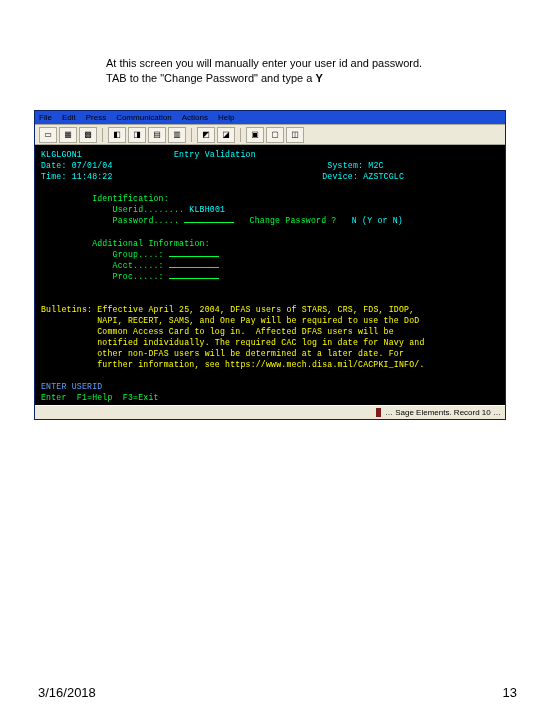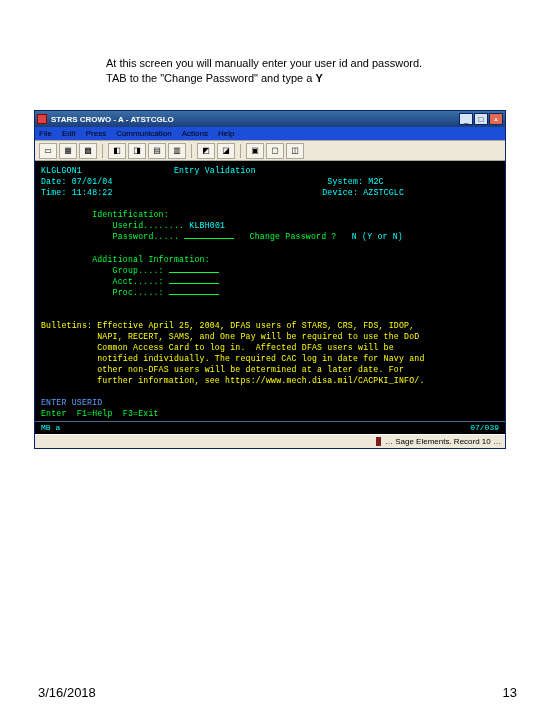--- a/index.html
+++ b/index.html
@@ -152,29 +152,20 @@
 
 <div class="instruction-block">
   <div>At this screen you will manually enter your user id and password.</div>
   <div>
     <span>TAB to the "Change Password" and type a </span><strong>Y</strong>
   </div>
 </div>
 
 <div class="app-window">
 
-  <div class="titlebar">
-    <div class="titlebar-icon"></div>
-    <div class="titlebar-text">STARS CROWO - A - ATSTCGLO</div>
-    <div class="titlebar-btns">
-      <div class="titlebar-btn">_</div>
-      <div class="titlebar-btn">□</div>
-      <div class="titlebar-btn close">×</div>
-    </div>
-  </div>
 
   <div class="menubar">
     <span>File</span>
     <span>Edit</span>
     <span>Press</span>
     <span>Communication</span>
     <span>Actions</span>
     <span>Help</span>
   </div>
 
@@ -213,24 +204,20 @@
 <span class="yl">Bulletins:</span> <span class="yl">Effective April 25, 2004, DFAS users of STARS, CRS, FDS, IDOP,
            NAPI, RECERT, SAMS, and One Pay will be required to use the DoD
            Common Access Card to log in.  Affected DFAS users will be
            notified individually. The required CAC log in date for Navy and
            other non-DFAS users will be determined at a later date. For
            further information, see https://www.mech.disa.mil/CACPKI_INFO/.</span>
 
 <span class="bl">ENTER USERID</span>
 <span class="gr">Enter  F1=Help  F3=Exit</span></div>
 
-  <div class="statusbar-row">
-    <span>MB    a</span>
-    <span>07/039</span>
-  </div>
 
   <div class="win-status">
     <span class="seg">… Sage Elements. Record 10 …</span>
   </div>
 </div>
 
 <div class="footer-date">3/16/2018</div>
 <div class="footer-page">13</div>
 
 </body></html>

